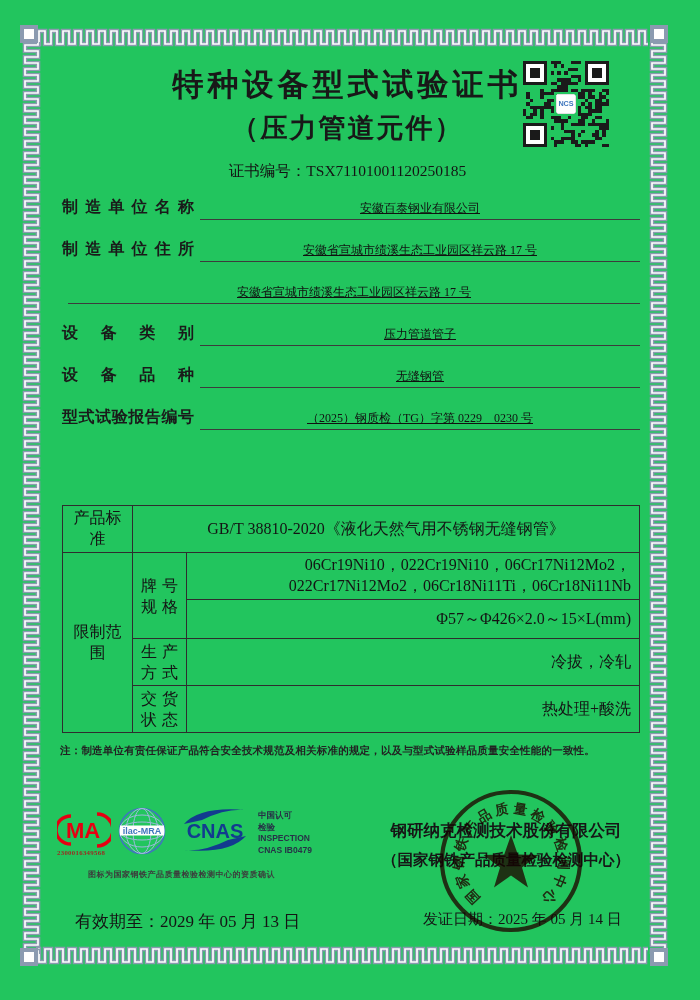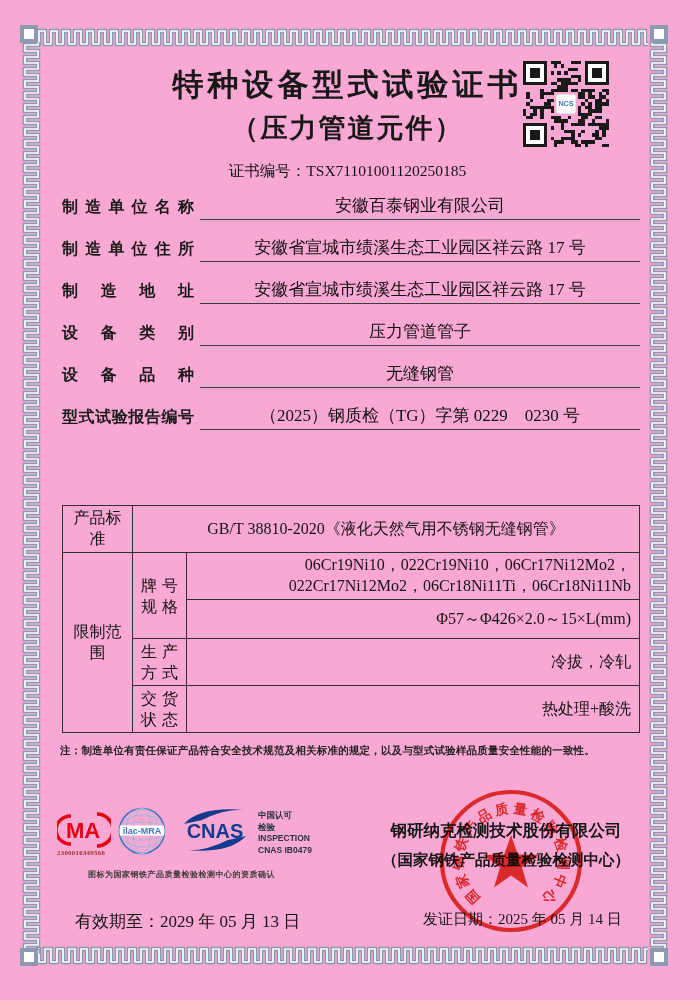--- a/index.html
+++ b/index.html
@@ -1,18 +1,18 @@
 <!DOCTYPE html>
 <html><head>
 <meta charset="utf-8">
 <style>
   html,body{margin:0;padding:0;}
   .page{
     position:relative; width:700px; height:1000px;
-    background:#f9a8d4; overflow:hidden;
+    background:#22c55e; overflow:hidden;
     font-family:"Liberation Serif","DejaVu Serif",serif;
     color:#1c1c1c;
   }
   .abs{position:absolute;}
   
   .title{
     left:55px; top:64px; width:585px; text-align:center;
     font-size:31px; font-weight:bold; letter-spacing:4px; color:#181818;
   }
   .subtitle{
@@ -26,21 +26,21 @@
   .qr{left:523px; top:61px; width:86px; height:86px;}
   
   .fields{left:62px; top:192px; width:578px;}
   .field-row{display:flex; align-items:flex-end; height:28px; margin-bottom:14px;}
   .field-label{
     width:132px; font-size:16px; font-weight:bold; color:#1a1a1a;
     text-align:justify; text-align-last:justify; padding-bottom:2px; flex:none;
   }
   .field-value{
     flex:1; border-bottom:1.2px solid #3c3c3c; text-align:center;
-    font-size:17px; padding-bottom:2px; margin-left:6px; color:#111;
+    font-size:12px; padding-bottom:2px; margin-left:6px; color:#111;text-decoration:underline;
   }
   
   .statement{
     left:62px; top:424px; width:578px; font-size:16.5px; line-height:31px;
     text-indent:2em; text-align:justify; color:#141414;
   }
   
   .std-table{left:62px; top:505px; width:578px; border-collapse:collapse; table-layout:fixed;}
   .std-table td{
     border:1.6px solid #2e2e2e; font-size:16px; color:#141414;
@@ -291,21 +291,20 @@
   <div class="abs fields">
     <div class="field-row">
       <div class="field-label">制造单位名称</div>
       <div class="field-value">安徽百泰钢业有限公司</div>
     </div>
     <div class="field-row">
       <div class="field-label">制造单位住所</div>
       <div class="field-value">安徽省宣城市绩溪生态工业园区祥云路 17 号</div>
     </div>
     <div class="field-row">
-      <div class="field-label">制造地址</div>
       <div class="field-value">安徽省宣城市绩溪生态工业园区祥云路 17 号</div>
     </div>
     <div class="field-row">
       <div class="field-label">设备类别</div>
       <div class="field-value">压力管道管子</div>
     </div>
     <div class="field-row">
       <div class="field-label">设备品种</div>
       <div class="field-value">无缝钢管</div>
     </div>

